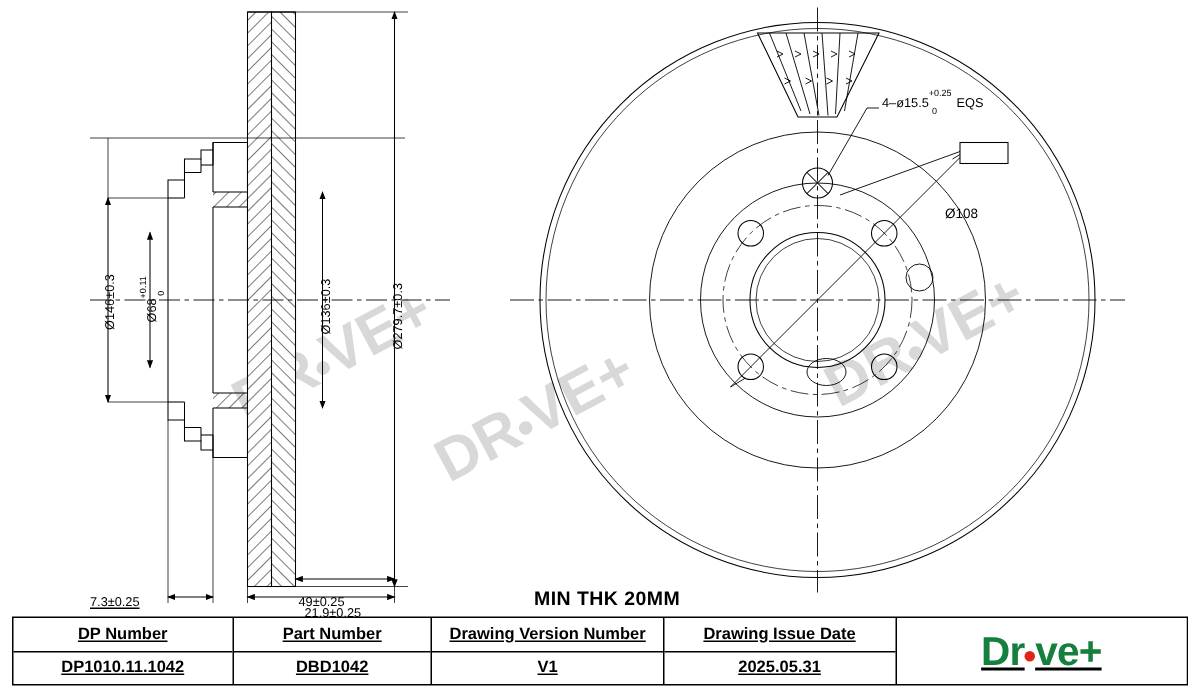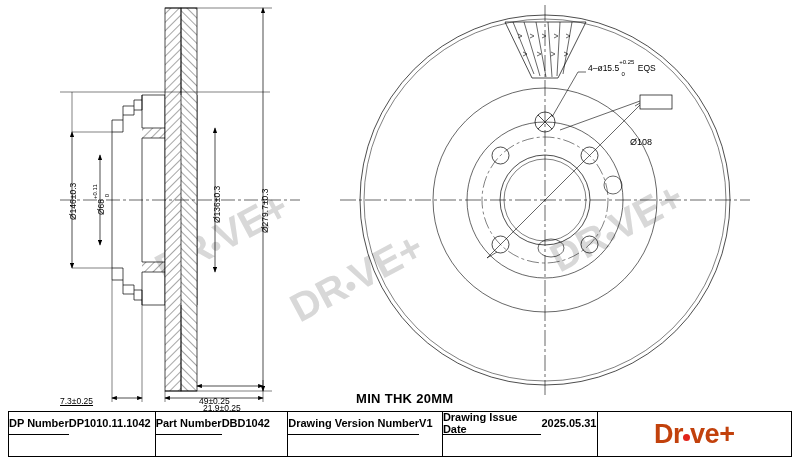--- a/index.html
+++ b/index.html
@@ -53,21 +53,22 @@
     width: 784px;
     height: 46px;
     border: 1px solid #000;
     box-sizing: border-box;
     display: flex;
   }
   .tb-col {
     border-right: 1px solid #000;
     box-sizing: border-box;
     display: flex;
-    flex-direction: row;
+    flex-direction: column;
+    text-decoration: underline;
   }
   .tb-col:last-child { border-right: none; }
   .tb-head {
     height: 23px;
     border-bottom: 1px solid #000;
     display: flex;
     align-items: center;
     justify-content: center;
     font-size: 11px;
     font-weight: bold;
@@ -89,21 +90,21 @@
   .c5 {
     width: 194px;
     align-items: center;
     justify-content: center;
     display: flex;
     background: #ffffff;
   }
   .brand {
     font-size: 27px;
     font-weight: bold;
-    color: #c2410c;
+    color: #15803d;
     letter-spacing: -0.5px;
     line-height: 1;
   }
   .brand .dot {
     display: inline-block;
     width: 7px; height: 7px;
     border-radius: 50%;
     background: #e2231a;
     margin: 0 0px 0 0px;
     vertical-align: 2px;

